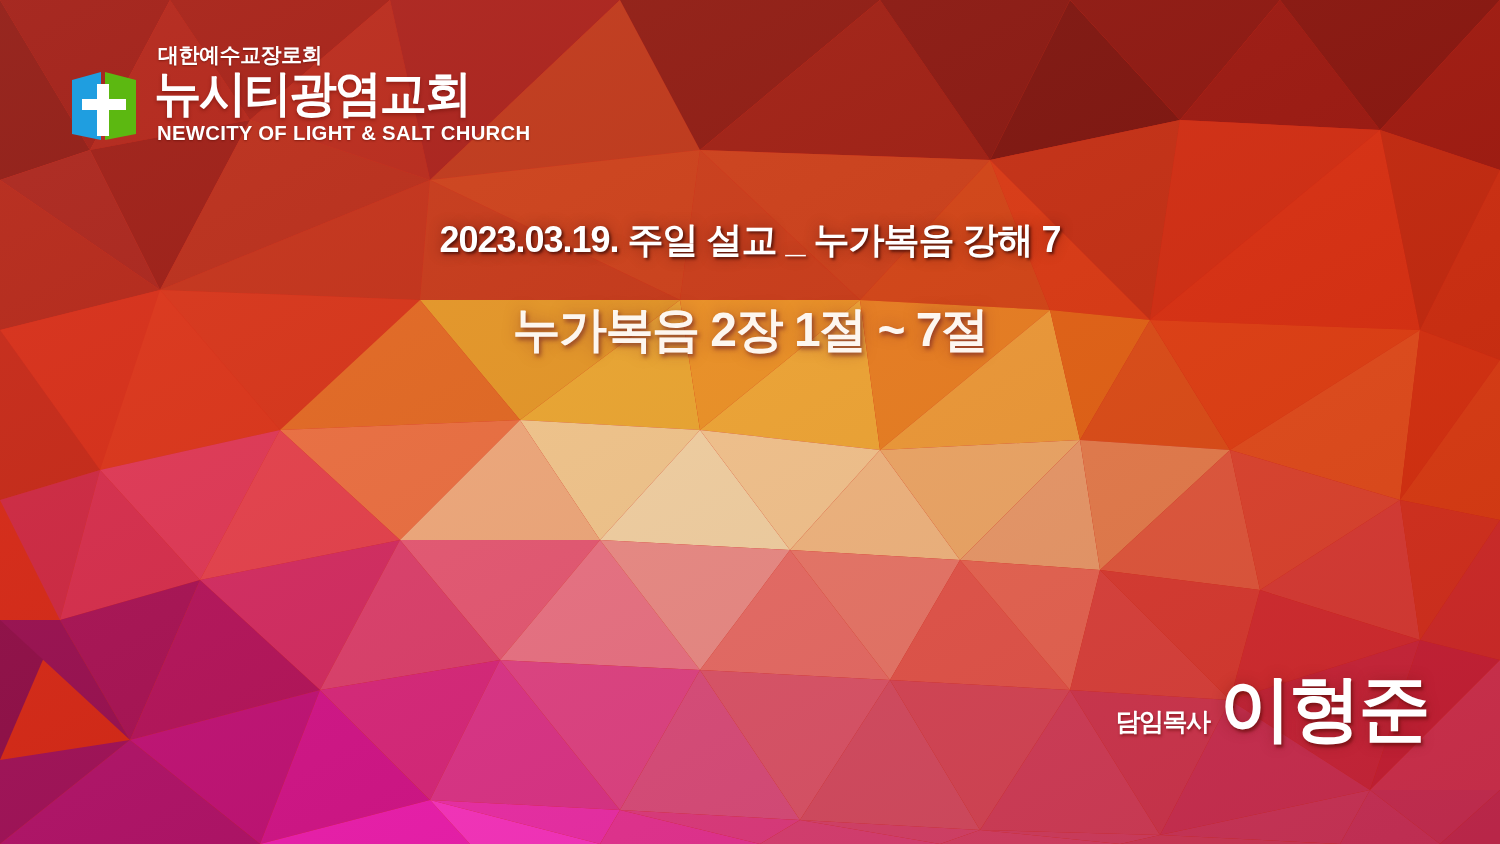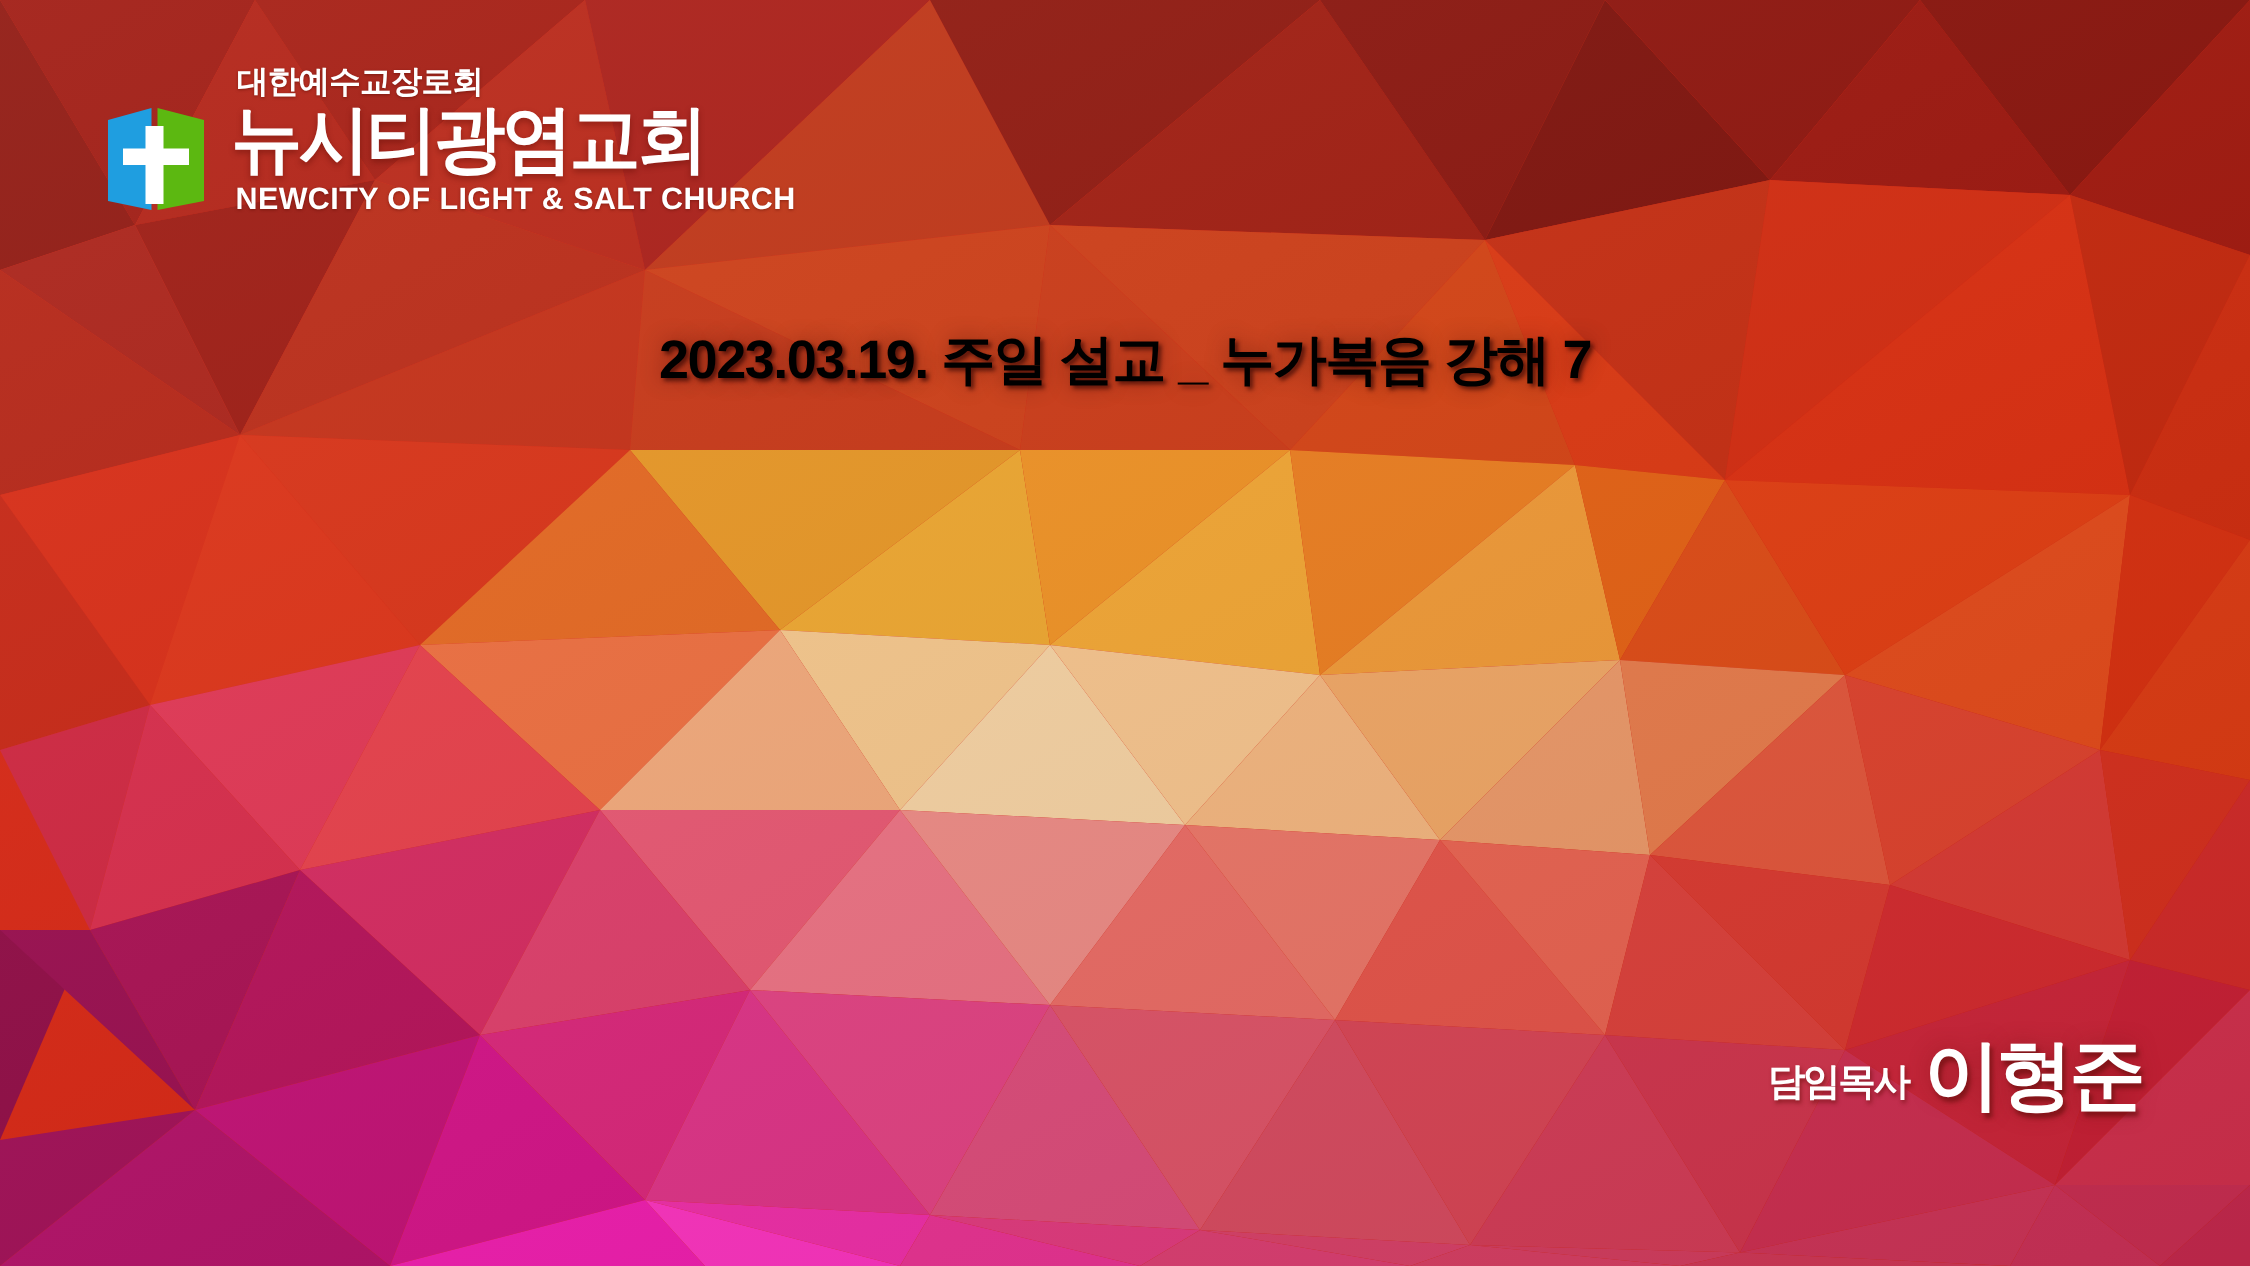--- a/index.html
+++ b/index.html
@@ -82,21 +82,21 @@
   
   #center-block {
     position: absolute;
     left: 0;
     right: 0;
     top: 222px;
     text-align: center;
     z-index: 5;
   }
   #series-line {
-    color: #000000;
+    color: #ffffff;
     font-size: 36px;
     font-weight: bold;
     letter-spacing: -1px;
     line-height: 1;
     text-shadow:
       2px 2px 3px rgba(60,10,5,0.75),
       0 0 14px rgba(60,10,5,0.45);
   }
   #sermon-title {
     margin-top: 68px;
@@ -136,21 +136,21 @@
     font-size: 25px;
     font-weight: bold;
     letter-spacing: -1.5px;
     line-height: 1;
     margin-bottom: 7px;
     margin-right: 10px;
     text-shadow: 1px 2px 3px rgba(110,16,16,0.65);
   }
   #preacher-name {
     color: #ffffff;
-    font-size: 51px;
+    font-size: 72px;
     font-weight: bold;
     letter-spacing: -2.5px;
     line-height: 0.92;
     text-shadow:
       2px 3px 3px rgba(110,16,16,0.7),
       0 0 14px rgba(120,20,20,0.45);
   }
 </style>
 </head>
 <body>
@@ -303,20 +303,21 @@
     </svg>
     <div id="logo-text">
       <div id="denomination">대한예수교장로회</div>
       <div id="church-name">뉴시티광염교회</div>
       <div id="church-name-en">NEWCITY OF LIGHT &amp; SALT CHURCH</div>
     </div>
   </div>
 
   <div id="center-block">
     <div id="series-line">2023.03.19. 주일 설교 _ 누가복음 강해 7</div>
+    <div id="scripture-ref">누가복음 2장 1절 ~ 7절</div>
   </div>
 
   <div id="preacher-block">
     <div id="preacher-role">담임목사</div>
     <div id="preacher-name">이형준</div>
   </div>
 
 </div>
 
 </body></html>

